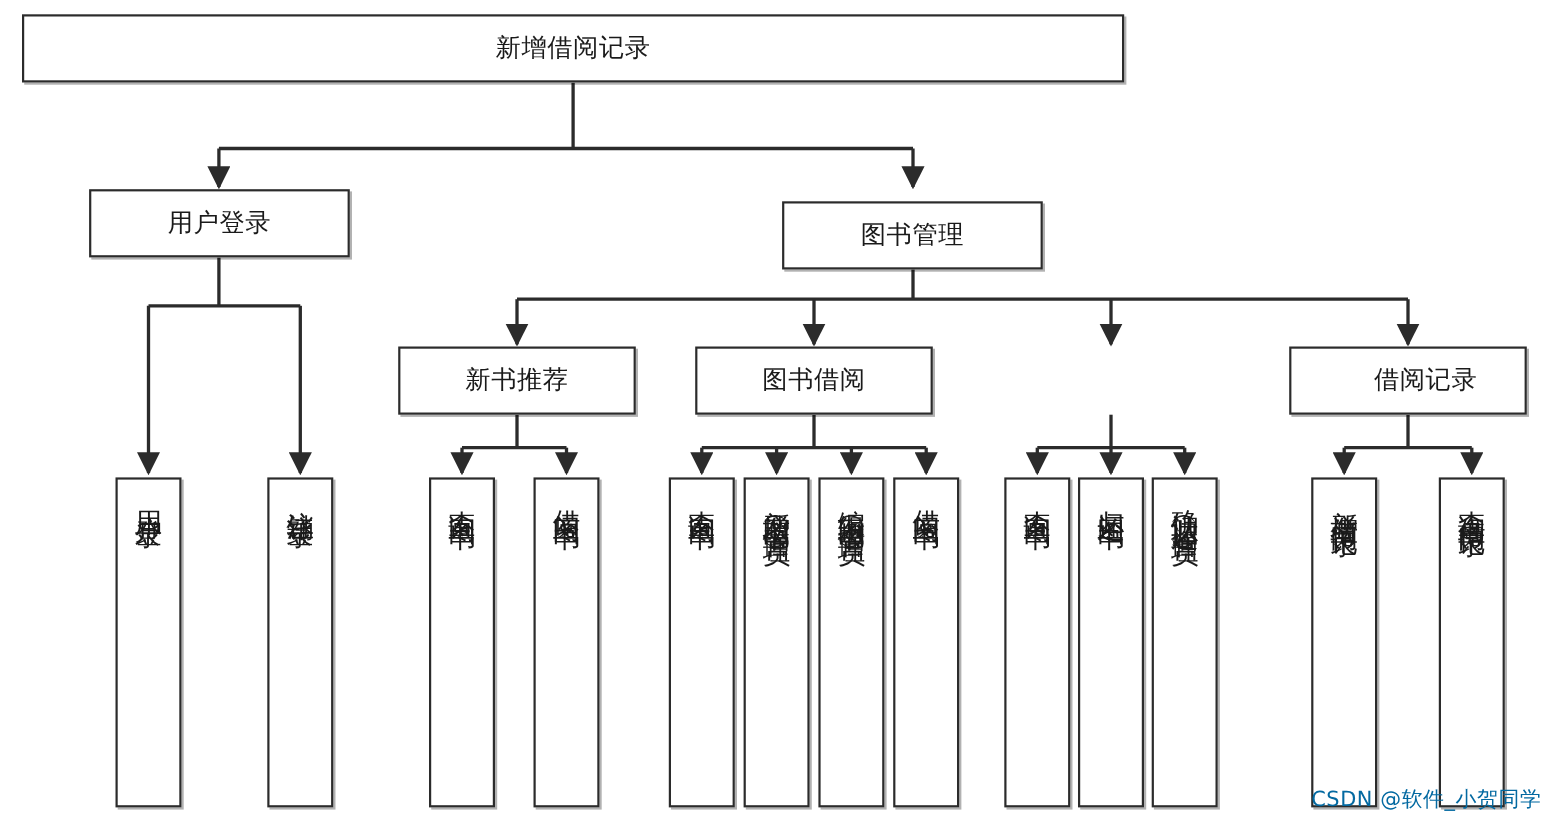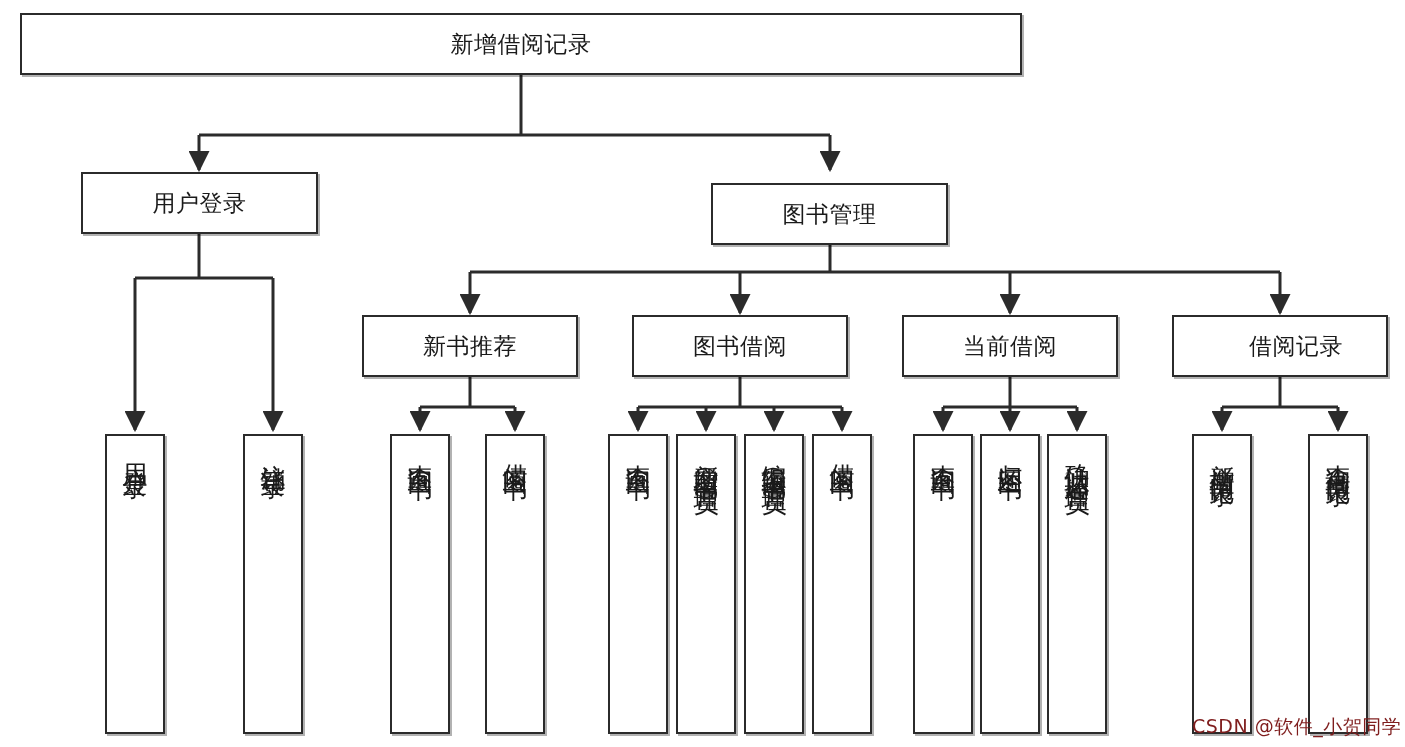--- a/index.html
+++ b/index.html
@@ -56,21 +56,21 @@
   }
   .node.v .label {
     writing-mode: vertical-rl;
     text-orientation: upright;
     font-size: 25px;
     letter-spacing: 4px;
     line-height: 1;
   }
   .watermark {
     position: absolute;
-    color: #7f1d1d;
+    color: #0369a1;
     font-size: 19px;
     white-space: nowrap;
     z-index: 5;
     letter-spacing: 0.5px;
   }
 </style>
 </head>
 <body>
 
 <div id="diagram-root">
@@ -138,23 +138,20 @@
   </div>
 
   <div class="node h" style="left:362px; top:315px; width:216px; height:62px;align-items:center;">
     <span class="label">新书推荐</span>
   </div>
 
   <div class="node h" style="left:632px; top:315px; width:216px; height:62px;">
     <span class="label">图书借阅</span>
   </div>
 
-  <div class="node h" style="left:902px; top:315px; width:216px; height:62px;">
-    <span class="label">当前借阅</span>
-  </div>
 
   <div class="node h" style="left:1172px; top:315px; width:216px; height:62px;padding-left:32px;">
     <span class="label">借阅记录</span>
   </div>
 
   <div class="node v" style="left:105px; top:434px; width:60px; height:300px;">
     <span class="label">用户登录</span>
   </div>
 
   <div class="node v" style="left:243px; top:434px; width:60px; height:300px;">

